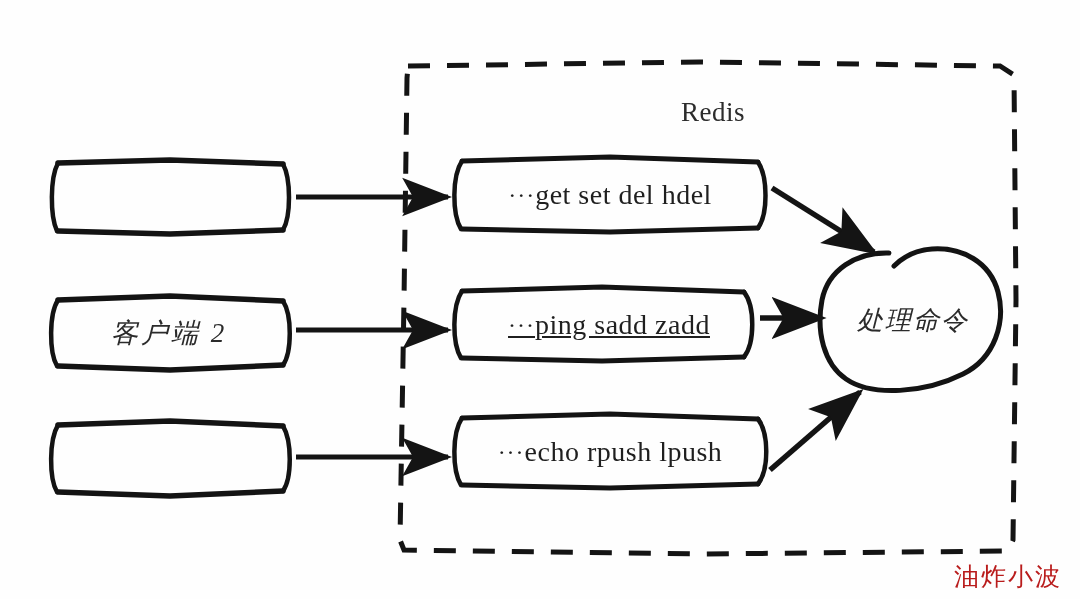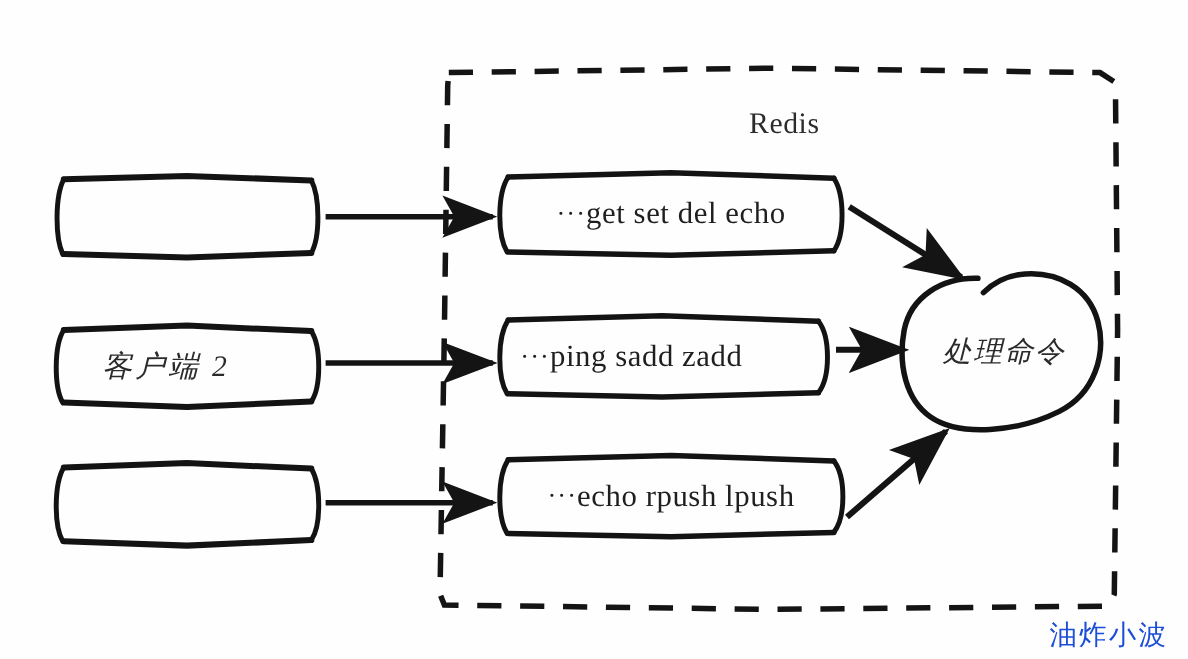--- a/index.html
+++ b/index.html
@@ -61,21 +61,21 @@
     font-size: 27px;
     color: #2c2c2c;
     letter-spacing: 0.5px;
   }
   .watermark {
     position: absolute;
     right: 18px;
     bottom: 6px;
     font-family: "DejaVu Sans", "Liberation Sans", sans-serif;
     font-size: 25px;
-    color: #1d4ed8;
+    color: #b91c1c;
     letter-spacing: 2px;
     white-space: nowrap;
   }
   .centered {
     transform: translate(-50%, -50%);
   }
 </style>
 </head>
 <body>
 
@@ -161,26 +161,26 @@
     <g>
       <line x1="760" y1="318" x2="822" y2="318" stroke="#141414" stroke-width="5.5" marker-end="url(#arrowSolid)"></line>
     </g>
     <g>
       <line x1="770" y1="470" x2="860" y2="392" stroke="#141414" stroke-width="5.5" marker-end="url(#arrowSolid)"></line>
     </g>
   </svg>
 
   <div class="label redis-label centered" style="left:713px; top:112px;">Redis</div>
 
-  <div class="label client-label centered" style="left:151px; top:333px;">客户端 2</div>
+  <div class="label client-label centered" style="left:169px; top:333px;">客户端 2</div>
 
   <div class="label cmd-label centered" style="left:610px; top:195px;">
-    <span class="dots">···</span><span>get set del echo</span>
+    <span class="dots">···</span><span>get set del hdel</span>
   </div>
-  <div class="label cmd-label centered" style="left:574px; top:325px;">
+  <div class="label cmd-label centered" style="left:609px; top:325px;text-decoration:underline;">
     <span class="dots">···</span><span>ping sadd zadd</span>
   </div>
   <div class="label cmd-label centered" style="left:610px; top:452px;text-align:right;">
     <span class="dots">···</span><span>echo rpush lpush</span>
   </div>
 
   <div class="label blob-label centered" style="left:913px; top:320px;">处理命令</div>
 
   <div class="watermark">油炸小波</div>
 

